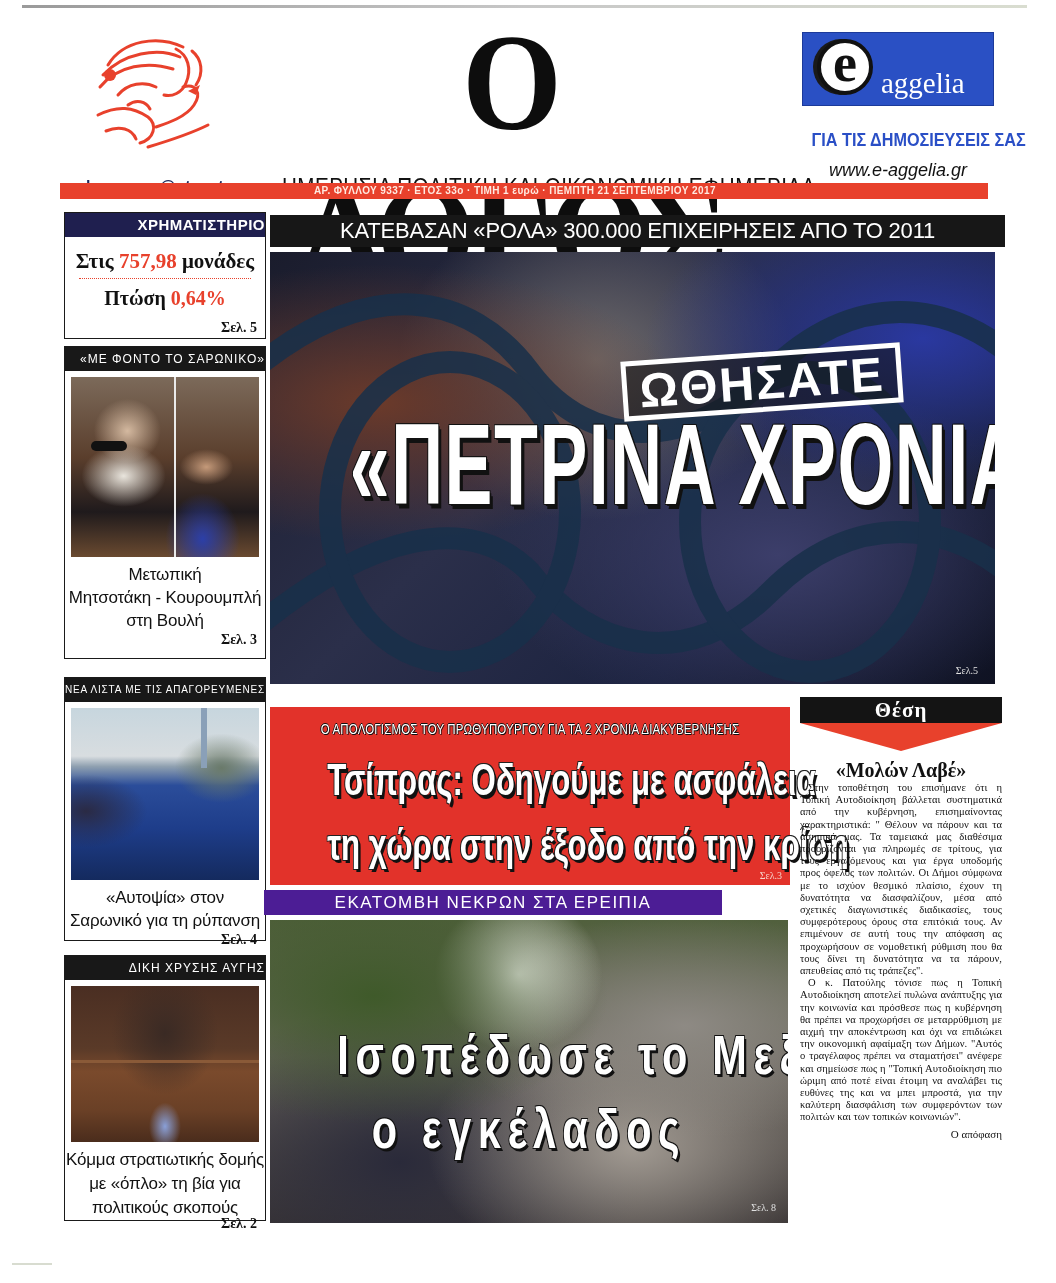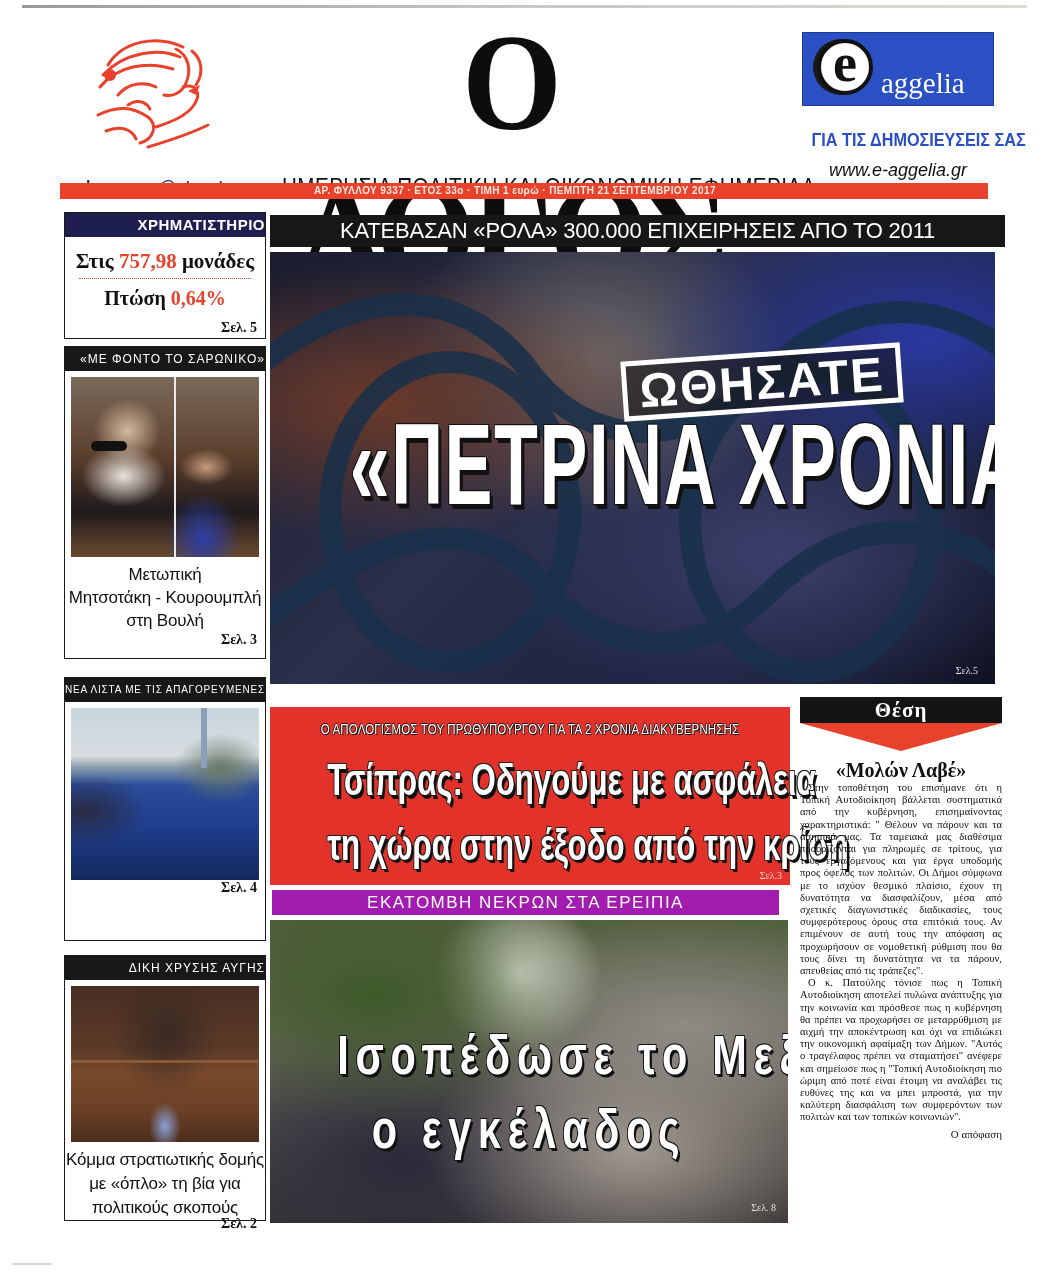--- a/index.html
+++ b/index.html
@@ -46,21 +46,21 @@
   .lead-sign { position: absolute; left: 352px; top: 100px; width: 280px; height: 60px; border: 5px solid #fff; transform: rotate(-4deg); background: rgba(20,20,20,0.55); color: #fff; font-weight: bold; font-size: 48px; line-height: 52px; text-align: center; letter-spacing: 2px; }
   .lead-headline { position: absolute; left: 0; top: 160px; width: 725px; text-align: center; font-weight: bold; font-size: 92px; color: #fff; white-space: nowrap; transform: scaleX(0.78) scaleY(1.25); letter-spacing: 2px; text-shadow: 4px 4px 0 #111, 2px 2px 0 #111, -1px -1px 0 #111, 1px -1px 0 #111, -1px 1px 0 #111; }
   .page-ref { position: absolute; font-family: "Liberation Serif", serif; font-size: 10px; color: #e0e0e0; }
 
   
   .tsipras { position: absolute; left: 270px; top: 695px; width: 520px; height: 178px; background: #e2322a; margin-top: 12px; }
   .ts-kicker { position: absolute; left: 0; top: 14px; width: 520px; text-align: center; color: #fff; font-size: 14px; white-space: nowrap; transform: scaleX(0.82); letter-spacing: 0.2px; text-shadow: 1px 1px 0 #111, -1px 0 0 #111, 0 -1px 0 #111; }
   .ts-headline { position: absolute; left: 0; top: 40px; width: 520px; text-align: center; color: #fff; font-weight: bold; font-size: 40px; line-height: 58px; transform: scaleX(0.78) scaleY(1.12); transform-origin: center top; white-space: nowrap; text-shadow: 3px 3px 0 #111, -1px -1px 0 #222, 1px -1px 0 #222, -1px 1px 0 #222; }
 
   
-  .mex-bar { position: absolute; left: 272px; top: 890px; width: 507px; height: 25px; background: #a21caf; color: #fff; font-size: 17px; text-align: center; line-height: 25px; letter-spacing: 1.5px; white-space: nowrap; }
+  .mex-bar { position: absolute; left: 264px; top: 890px; width: 458px; height: 25px; background: #4c1d95; color: #fff; font-size: 17px; text-align: center; line-height: 25px; letter-spacing: 1.5px; white-space: nowrap; }
   .mex-photo { position: absolute; left: 270px; top: 920px; width: 518px; height: 303px; overflow: hidden;
     background:
       radial-gradient(ellipse at 20% 25%, #3f5a2a 0%, rgba(0,0,0,0) 40%),
       radial-gradient(ellipse at 48% 18%, #f4f4f0 0%, rgba(255,255,255,0) 22%),
       radial-gradient(ellipse at 80% 35%, #8e8a84 0%, rgba(0,0,0,0) 40%),
       radial-gradient(ellipse at 70% 75%, #a19a92 0%, rgba(0,0,0,0) 40%),
       radial-gradient(ellipse at 25% 80%, #2a2a3a 0%, rgba(0,0,0,0) 45%),
       linear-gradient(180deg, #51603d 0%, #6d6860 45%, #3b3636 100%); }
   .mex-headline { position: absolute; left: 0; top: 98px; width: 518px; text-align: center; color: #fff; font-weight: bold; font-size: 56px; line-height: 74px; letter-spacing: 9px; transform: scaleX(0.74); white-space: nowrap; text-shadow: 3px 3px 0 #111, -1px -1px 0 #111, 1px -1px 0 #111, -1px 1px 0 #111; }
 
@@ -152,20 +152,24 @@
 </section>
 
 <section class="sidebox" style="top:677px;height:264px;">
   <div class="sb-header black" style="font-size:10px;letter-spacing:0.8px;">ΝΕΑ ΛΙΣΤΑ ΜΕ ΤΙΣ ΑΠΑΓΟΡΕΥΜΕΝΕΣ ΑΚΤΕΣ</div>
   <div class="photo" style="height:172px;background:
       radial-gradient(ellipse at 8% 60%, #2a2a44 0%, rgba(0,0,0,0) 25%),
       radial-gradient(ellipse at 80% 35%, #6a7a6a 0%, rgba(0,0,0,0) 22%),
       linear-gradient(180deg, #c7d6de 0%, #d8dde0 28%, #8fa0b0 34%, #2b4d9a 45%, #1e3d8a 70%, #142a5e 100%);">
     <div style="position:absolute;left:130px;top:0;width:6px;height:60px;background:#8aa0b8;"></div>
   </div>
+  <div class="sb-caption">
+    <div>«Αυτοψία» στον</div>
+    <div>Σαρωνικό για τη ρύπανση</div>
+  </div>
   <div class="sb-page">Σελ. 4</div>
 </section>
 
 <section class="sidebox" style="top:955px;height:266px;">
   <div class="sb-header black">ΔΙΚΗ ΧΡΥΣΗΣ ΑΥΓΗΣ</div>
   <div class="photo" style="height:156px;background:
       radial-gradient(ellipse at 50% 90%, #8aa0d8 0%, rgba(0,0,0,0) 12%),
       radial-gradient(ellipse at 50% 30%, #3a2a24 0%, rgba(0,0,0,0) 40%),
       linear-gradient(180deg, #4a2e22 0%, #5a3a28 40%, #7a4a2c 55%, #6a4026 80%, #4a2c1c 100%);">
     <div style="position:absolute;left:0;top:74px;width:190px;height:3px;background:#8a5a38;"></div>

